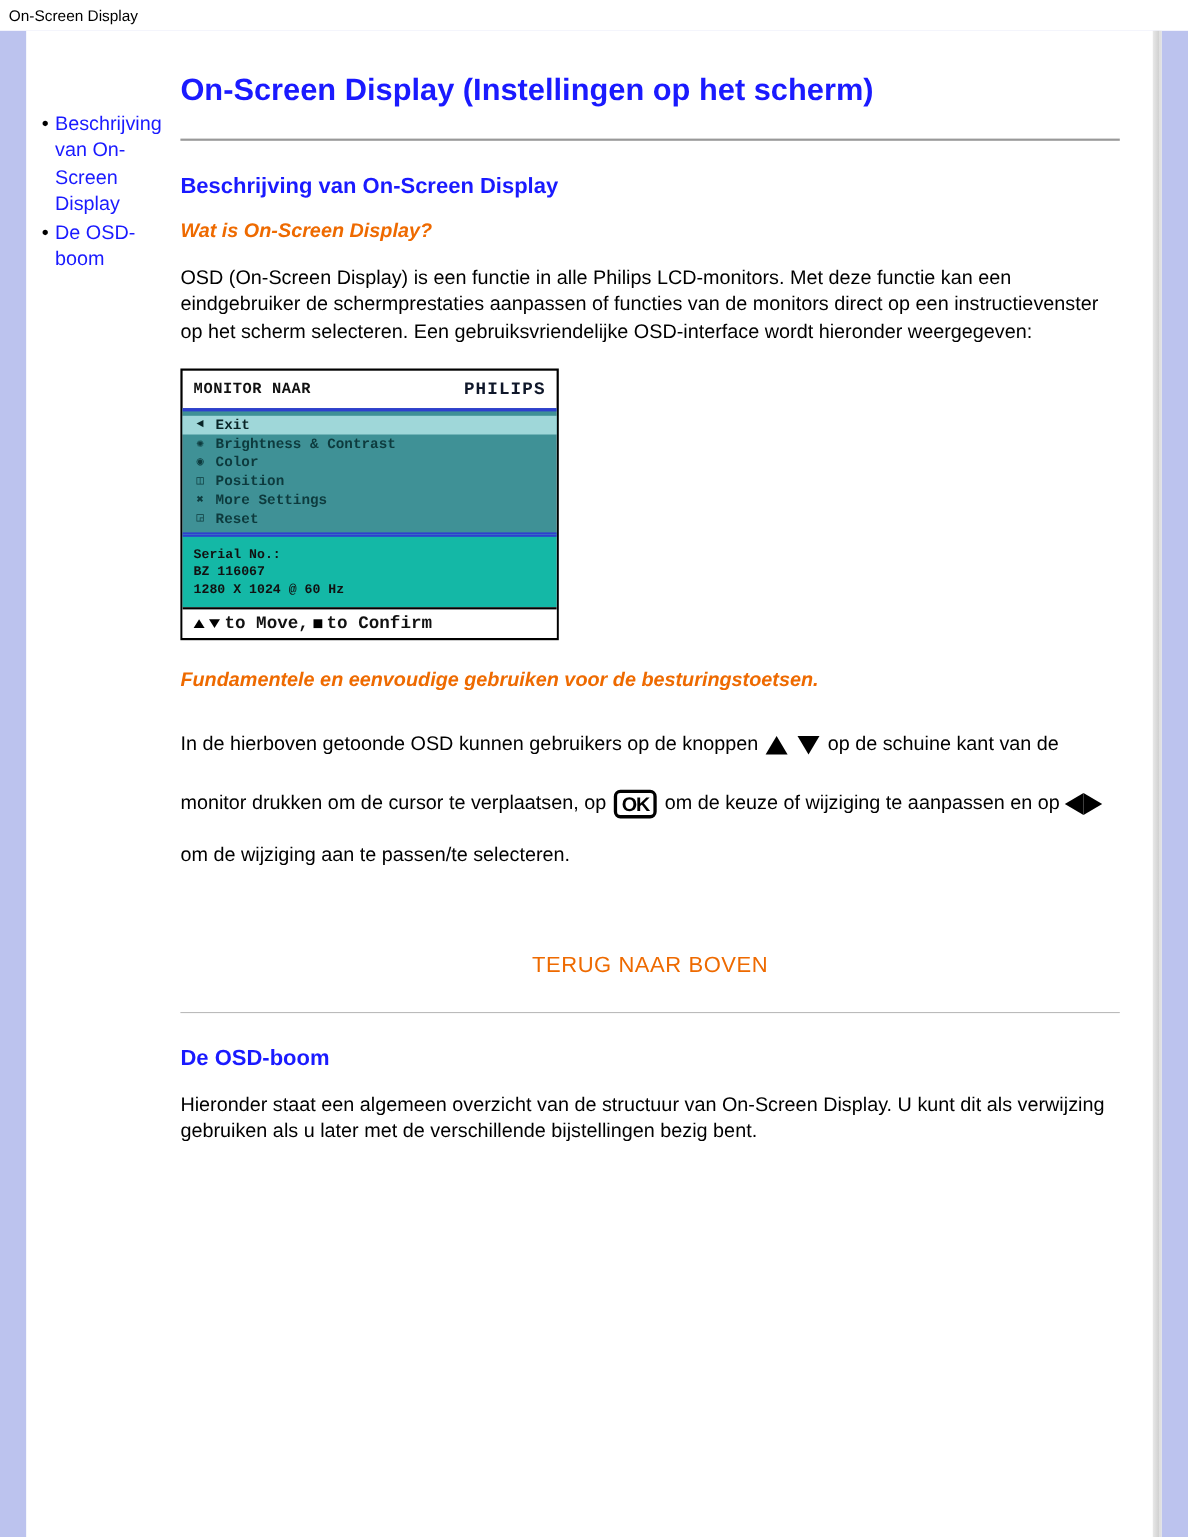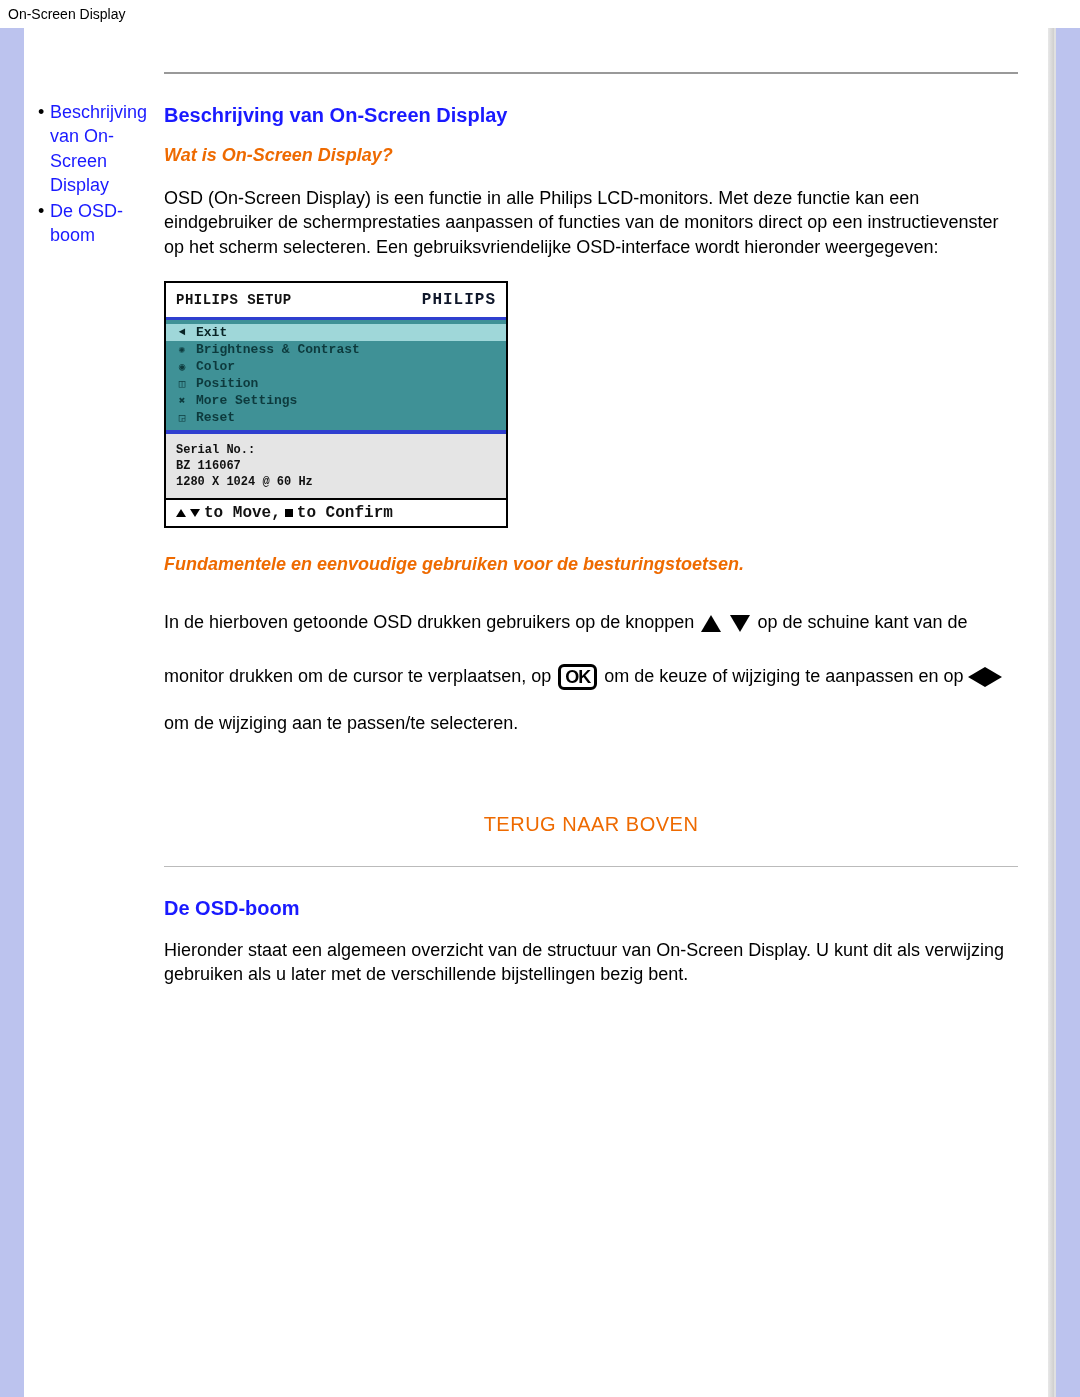--- a/index.html
+++ b/index.html
@@ -32,21 +32,21 @@
   .ok-btn{display:inline-block;vertical-align:middle;border:3px solid #000;border-radius:6px;padding:0 4px;font-weight:900;font-size:18px;line-height:20px;background:#fff;letter-spacing:-1px;}
   
   .osd-box{width:340px;border:2px solid #000;background:#fff;margin:0 0 10px 0;}
   .osd-title{display:flex;justify-content:space-between;align-items:center;padding:8px 10px;font-family:'Courier New',monospace;}
   .osd-title .t{font-weight:bold;font-size:14px;letter-spacing:.5px;color:#111;}
   .osd-title .brand{font-weight:900;font-size:16px;color:#0f172a;letter-spacing:1px;text-align:right;}
   .osd-menu{background:#3f9196;border-top:3px solid #2f3fcf;border-bottom:2px solid #2f3fcf;padding:4px 0;}
   .osd-row{display:flex;align-items:center;gap:8px;padding:1px 10px;font-family:'Courier New',monospace;font-size:13px;font-weight:bold;color:#0d3a3d;}
   .osd-row.selected{background:#9fd7d9;color:#082426;}
   .osd-icon{width:12px;height:12px;display:inline-flex;align-items:center;justify-content:center;font-size:11px;}
-  .osd-info{padding:8px 10px;border-top:2px solid #2f3fcf;font-family:'Courier New',monospace;font-size:12px;font-weight:bold;color:#111;background:#e5e5e5;line-height:1.35;}
+  .osd-info{padding:8px 10px;border-top:2px solid #2f3fcf;font-family:'Courier New',monospace;font-size:12px;font-weight:bold;color:#111;background:#14b8a6;line-height:1.35;}
   .osd-footer{border-top:2px solid #000;padding:4px 10px;font-family:'Courier New',monospace;font-size:16px;font-weight:bold;color:#111;background:#fff;display:flex;align-items:center;gap:4px;}
   .tri-sm-up{display:inline-block;border-left:5px solid transparent;border-right:5px solid transparent;border-bottom:8px solid #000;}
   .tri-sm-down{display:inline-block;border-left:5px solid transparent;border-right:5px solid transparent;border-top:8px solid #000;}
   .sq-sm{display:inline-block;width:8px;height:8px;background:#000;}
   .flow{line-height:1.9;}
   .flow .tri, .flow .ok-btn{margin:16px 2px;}
   .lr-pair .tri{margin:0;}
 </style>
 </head>
 <body>
@@ -58,29 +58,30 @@
     <div class="right-shadow"></div>
     <div class="layout">
       <nav class="sidebar">
         <ul>
           <li><a href="#">Beschrijving van On-Screen Display</a></li>
           <li><a href="#">De OSD-boom</a></li>
         </ul>
       </nav>
 
       <main class="main">
+        <h1 class="page-title">On-Screen Display (Instellingen op het scherm)</h1>
         <hr>
 
         <div class="h2">Beschrijving van On-Screen Display</div>
         <div class="h3">Wat is On-Screen Display?</div>
         <p class="body-text">OSD (On-Screen Display) is een functie in alle Philips LCD-monitors. Met deze functie kan een eindgebruiker de schermprestaties aanpassen of functies van de monitors direct op een instructievenster op het scherm selecteren. Een gebruiksvriendelijke OSD-interface wordt hieronder weergegeven:</p>
 
         <div class="osd-box">
           <div class="osd-title">
-            <span class="t">PHILIPS SETUP</span>
+            <span class="t">MONITOR NAAR</span>
             <span class="brand">PHILIPS</span>
           </div>
           <div class="osd-menu">
             <div class="osd-row selected">
               <span class="osd-icon">◄</span>
               <span>Exit</span>
             </div>
             <div class="osd-row">
               <span class="osd-icon">✺</span>
               <span>Brightness &amp; Contrast</span>
@@ -112,21 +113,21 @@
             <span class="tri-sm-down"></span>
             <span>to Move,</span>
             <span class="sq-sm"></span>
             <span>to Confirm</span>
           </div>
         </div>
 
         <div class="sub-italic">Fundamentele en eenvoudige gebruiken voor de besturingstoetsen.</div>
 
         <p class="body-text flow">
-          <span>In de hierboven getoonde OSD drukken gebruikers op de knoppen </span>
+          <span>In de hierboven getoonde OSD kunnen gebruikers op de knoppen </span>
           <span class="tri tri-up"></span>
           <span class="tri tri-down"></span>
           <span> op de schuine kant van de monitor drukken om de cursor te verplaatsen, op </span>
           <span class="ok-btn">OK</span>
           <span> om de keuze of wijziging te aanpassen en op </span>
           <span class="lr-pair">
             <span class="tri tri-left"></span><span class="tri tri-right"></span>
           </span>
           <span> om de wijziging aan te passen/te selecteren.</span>
         </p>

